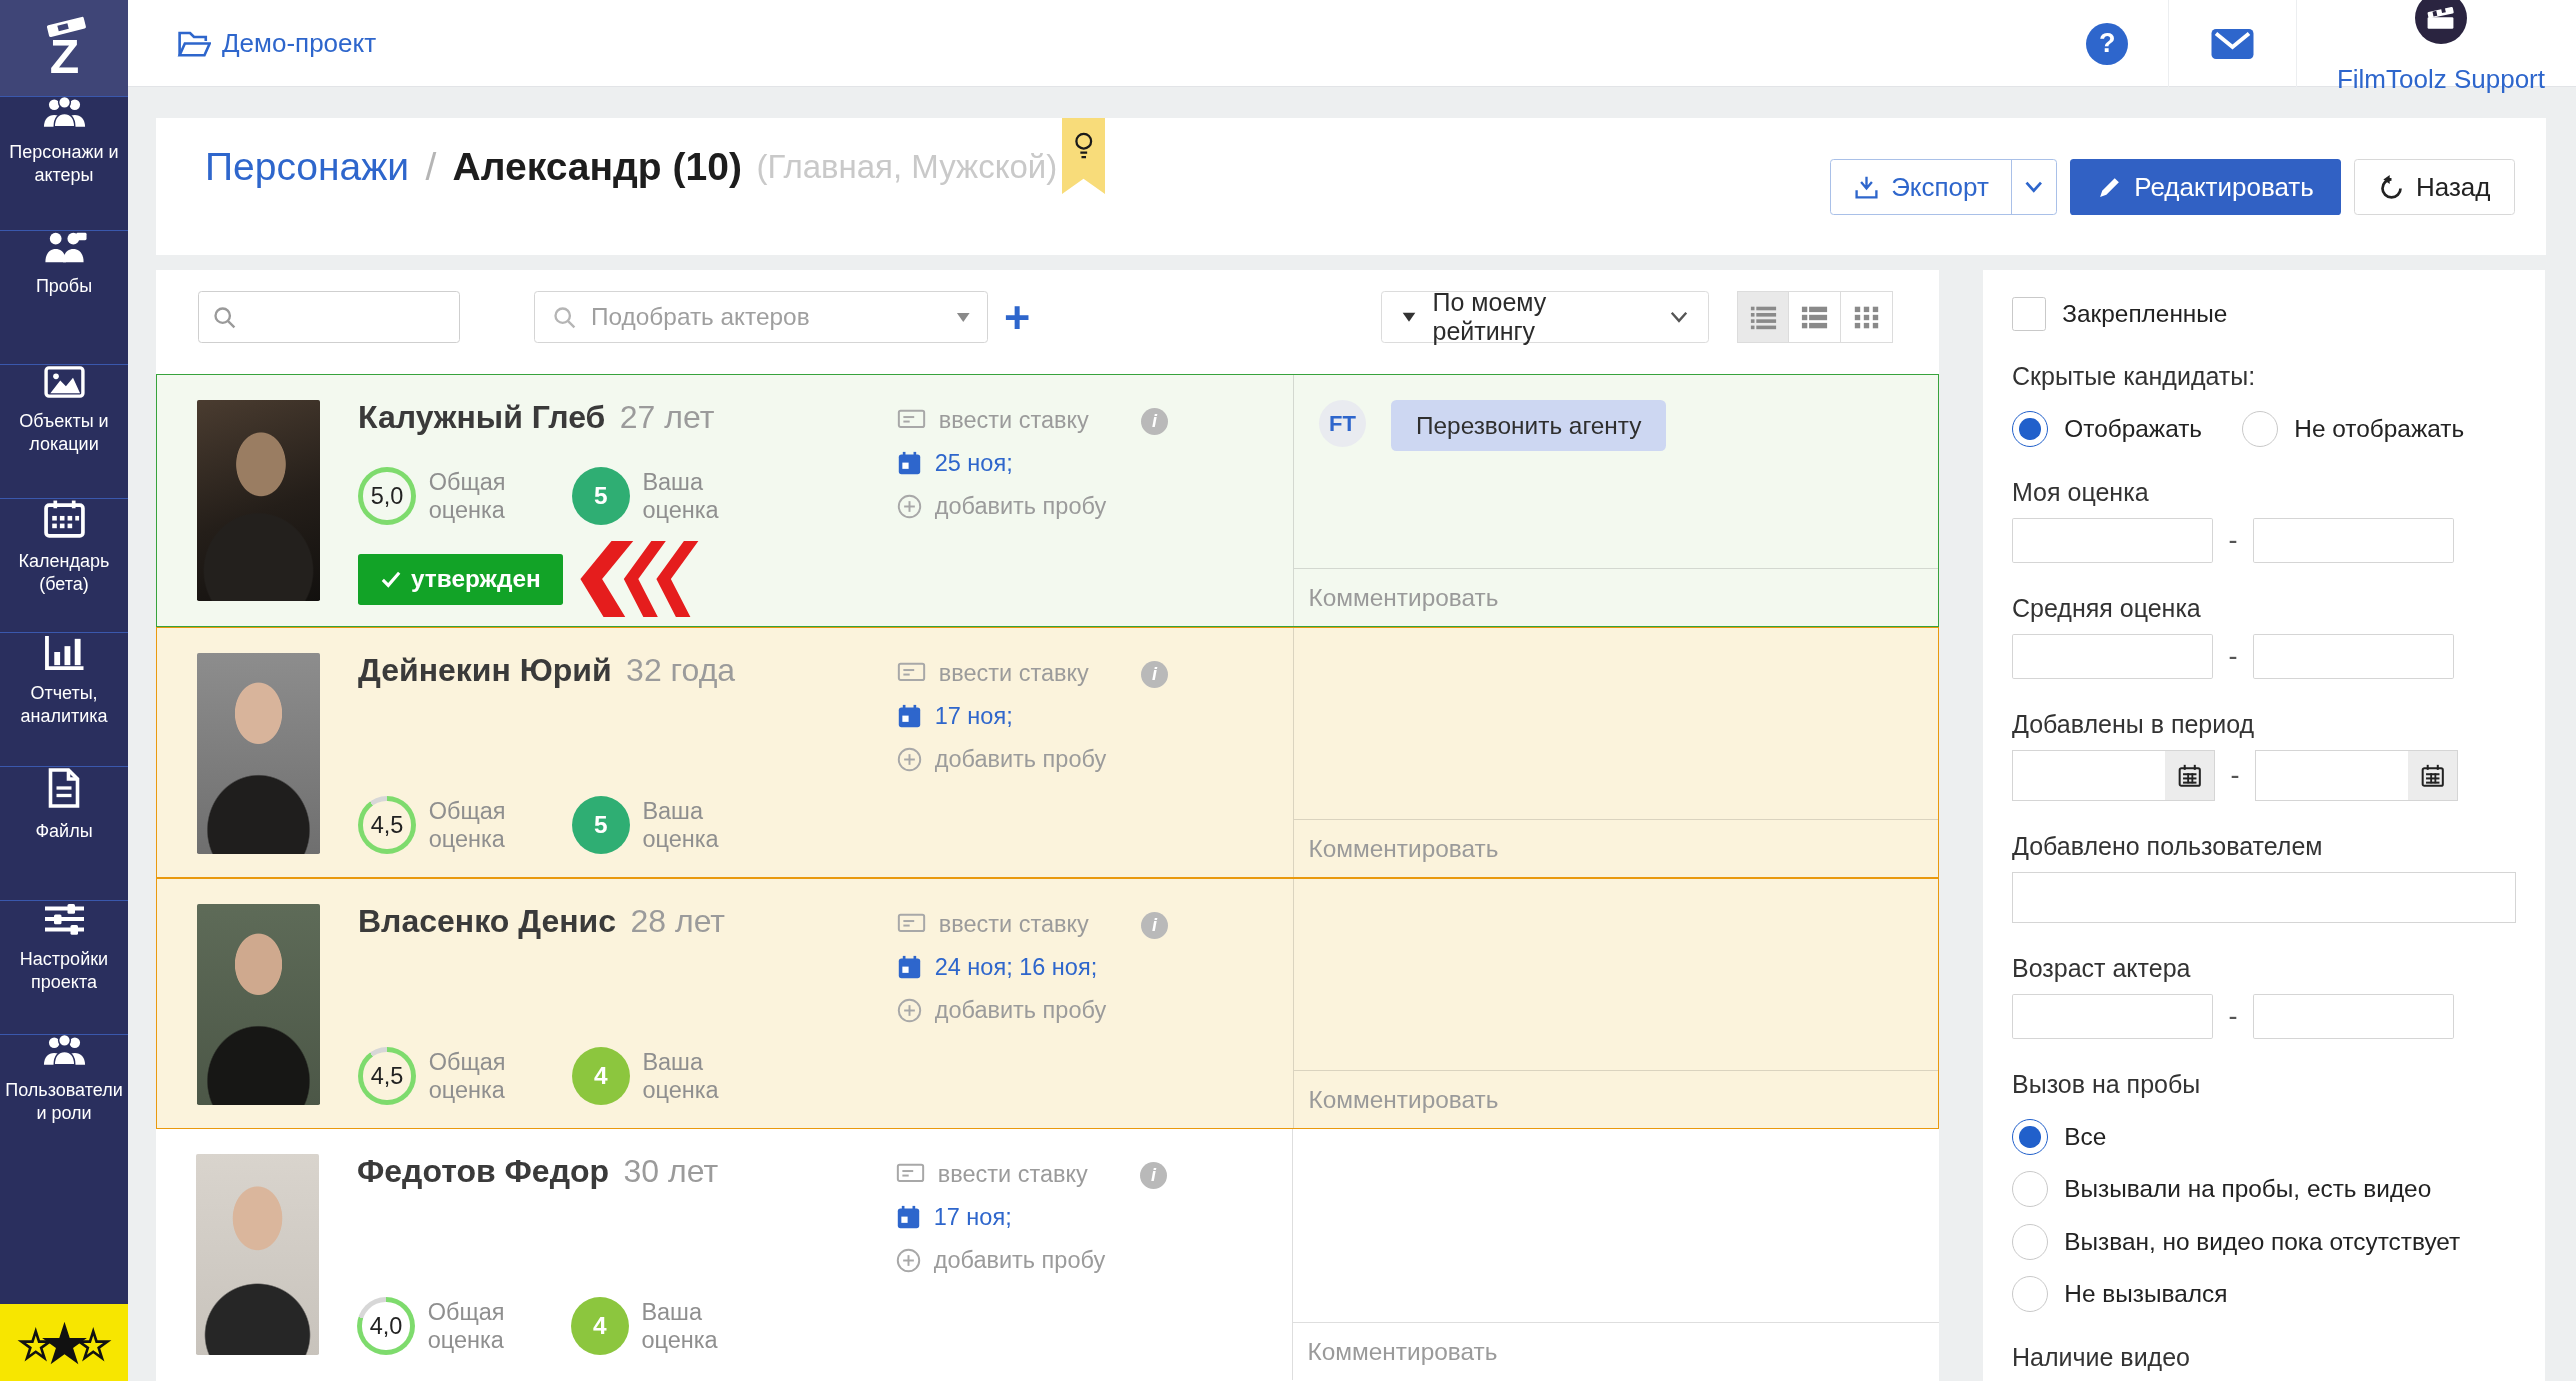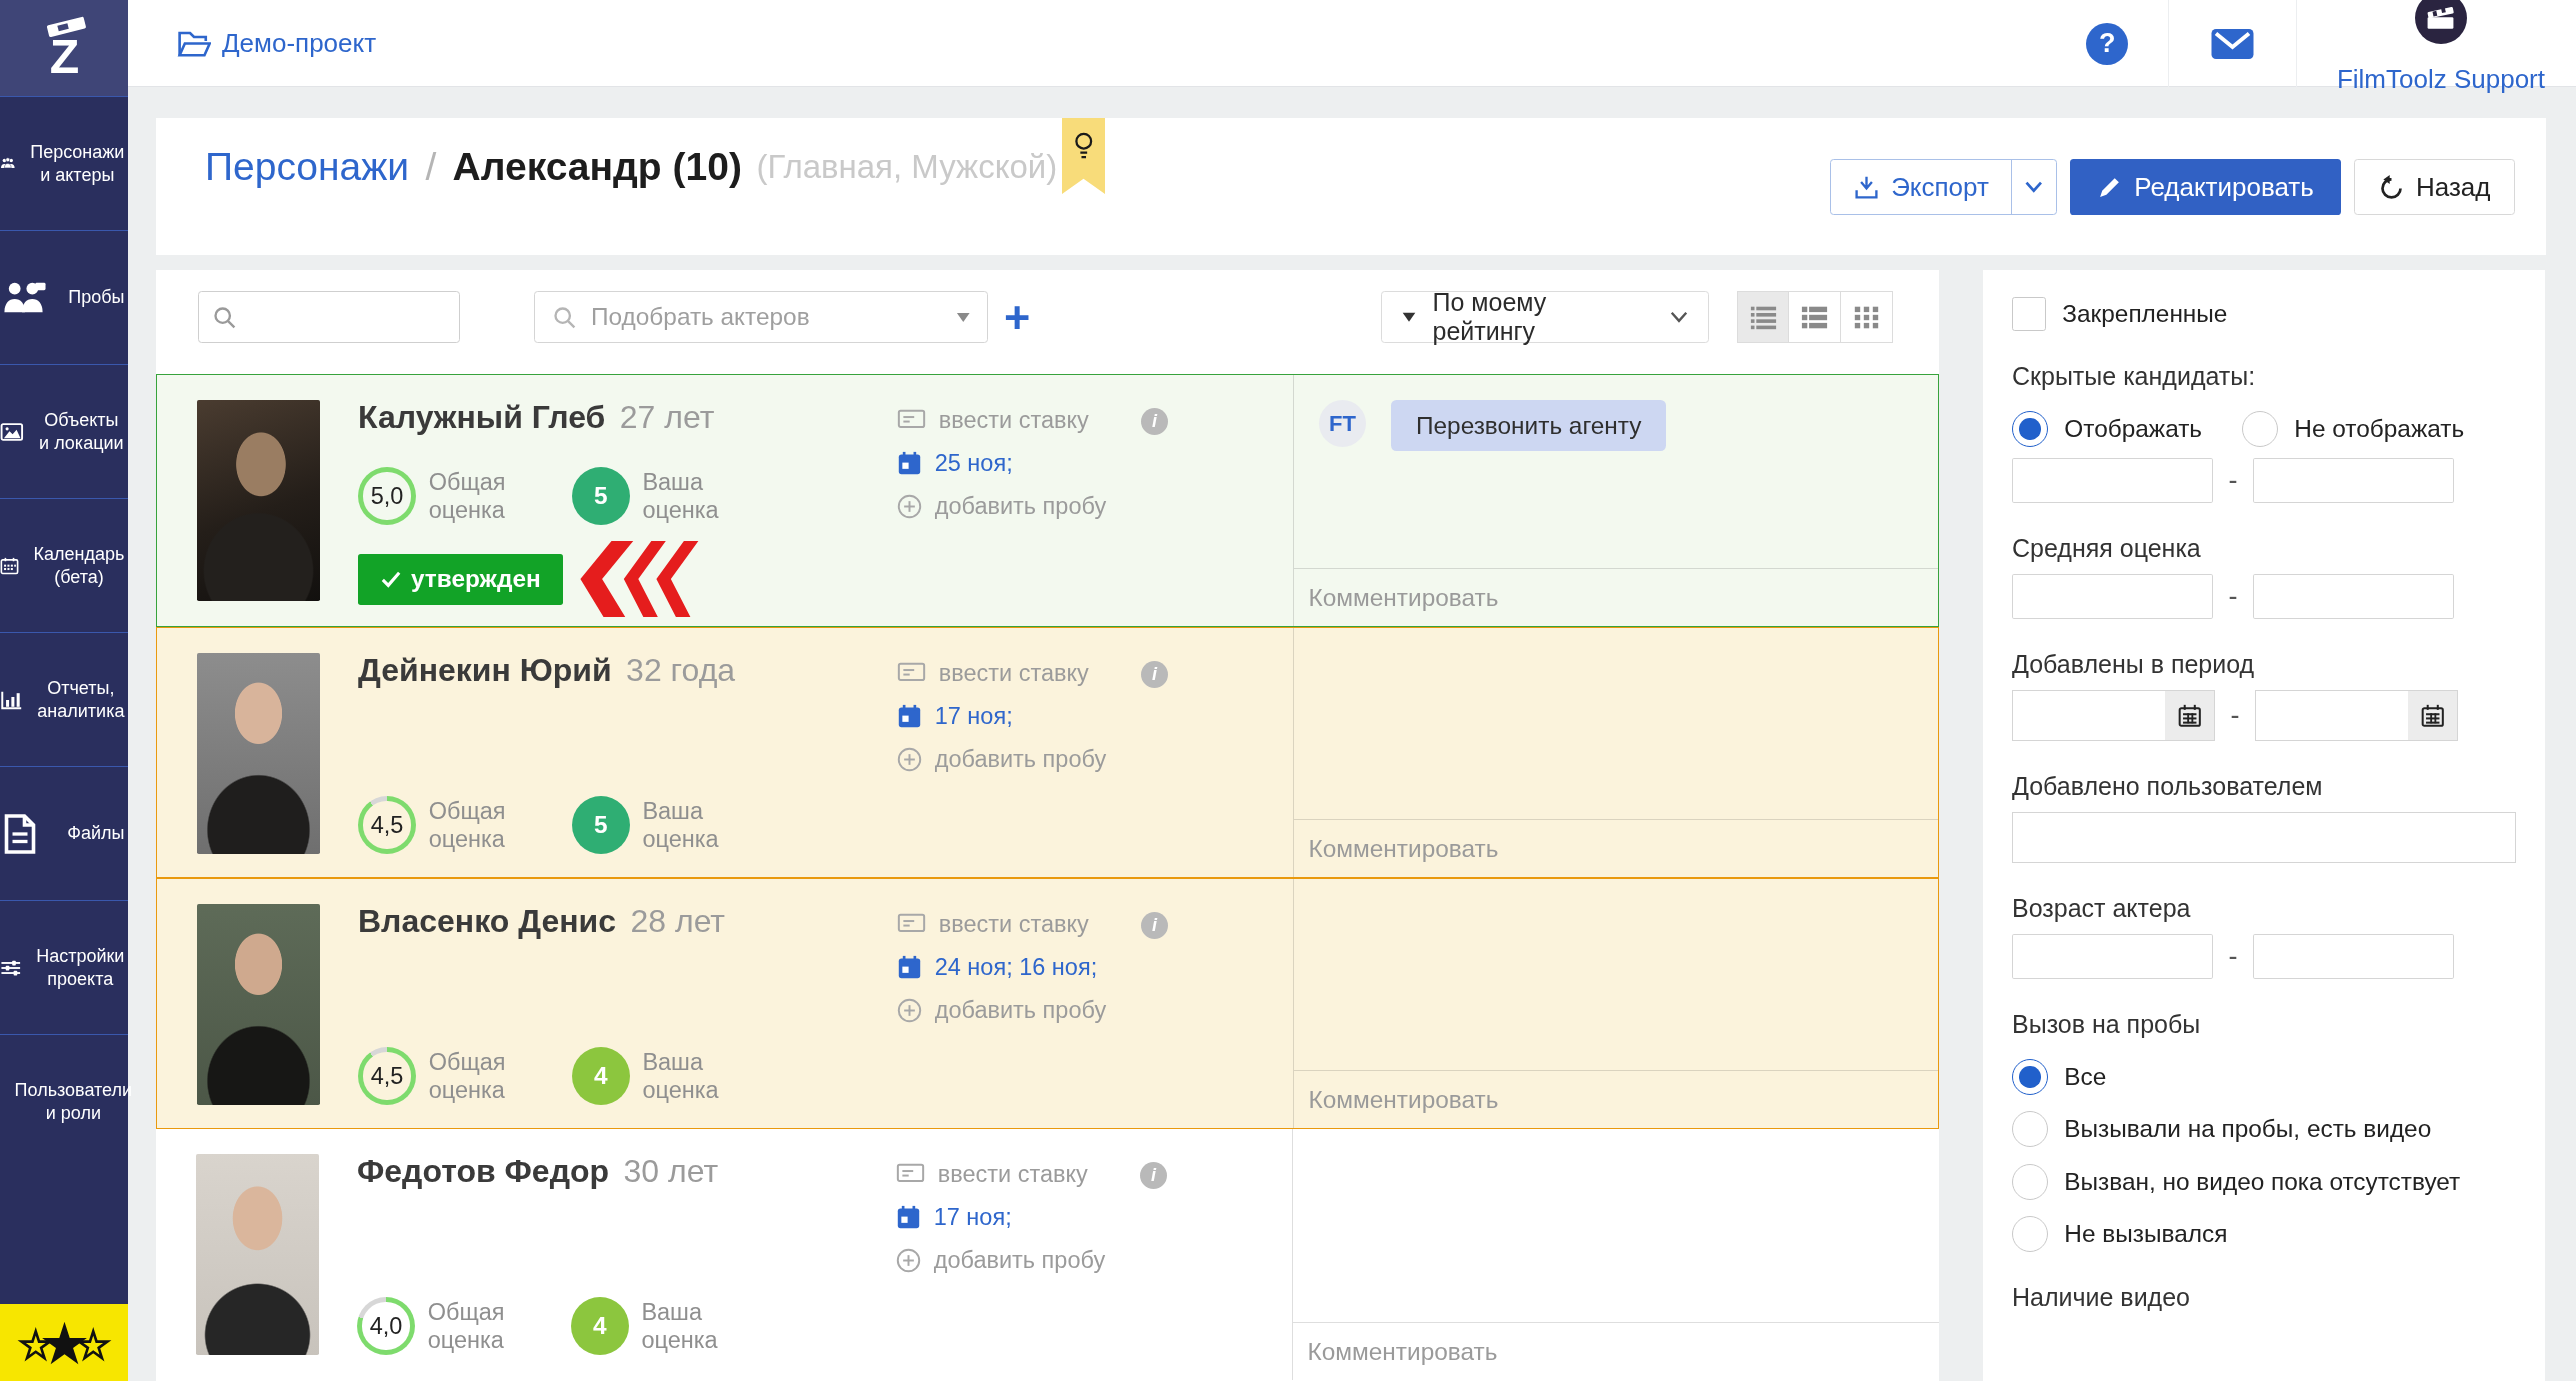--- a/index.html
+++ b/index.html
@@ -6,21 +6,21 @@
   html,body { width:2576px; height:1382px; overflow:hidden; }
   body {
     font-family: "Liberation Sans", sans-serif;
     background:#edeff0;
     position:relative;
     color:#333;
   }
   
   .sidebar { position:absolute; left:0; top:0; width:128px; height:1382px; background:#2a2f5e; z-index:5; display:flex; flex-direction:column;}
   .logo-block { height:96px; background:#3f4577; display:flex; align-items:center; justify-content:center; }
-  .nav-item { height:134px; border-top:1.8px solid #3a58ad; display:flex; flex-direction:row; align-items:center; justify-content:space-between; gap:11px; cursor:pointer; }
+  .nav-item { height:134px; border-top:1.8px solid #3a58ad; display:flex; flex-direction:column; align-items:center; justify-content:flex-start; gap:11px; cursor:pointer; }
   .nav-item .lbl { color:#fff; font-size:18px; line-height:22.6px; text-align:center; padding:0 3.6px; }
   .star-badge { margin-top:auto; height:78px; background:#f7e600; display:flex; align-items:center; justify-content:center; }
   
   .topbar { position:absolute; left:128px; top:0; right:0; height:87px; background:#fff; border-bottom:0.9px solid #e2e4e7; }
   .breadcrumb { position:absolute; left:49px; top:0; height:87px; display:flex; align-items:center; gap:11px; color:#2e66cc; font-size:26px; cursor:pointer; }
   .tb-right { position:absolute; right:31px; top:0; height:87px; display:flex; align-items:center; }
   .tb-sep { width:0.9px; height:87px; background:#eceef0; margin:0 40px; }
   .help-circle { width:42px; height:42px; border-radius:50%; background:#2e66cc; color:#fff; font-size:27px; font-weight:bold; display:flex; align-items:center; justify-content:center; cursor:pointer;}
   .user-chunk { display:flex; align-items:center; gap:20px; cursor:pointer;flex-direction:column;}
   .avatar { width:52px; height:52px; border-radius:50%; background:#2a2440; display:flex; align-items:center; justify-content:center; }
@@ -624,20 +624,21 @@
   </div>
 
   <div class="f-label">Скрытые кандидаты:</div>
   <div class="hidden-radios">
     <span class="radio checked"></span>
     <span class="ctl-lbl">Отображать</span>
     <span class="radio second"></span>
     <span class="ctl-lbl">Не отображать</span>
   </div>
 
+  <div class="f-label">Моя оценка</div>
   <div class="pair">
     <input value="" style="">
     <span class="dash">-</span>
     <input value="" style="">
   </div>
 
   <div class="f-label">Средняя оценка</div>
   <div class="pair">
     <input value="" style="">
     <span class="dash">-</span>

